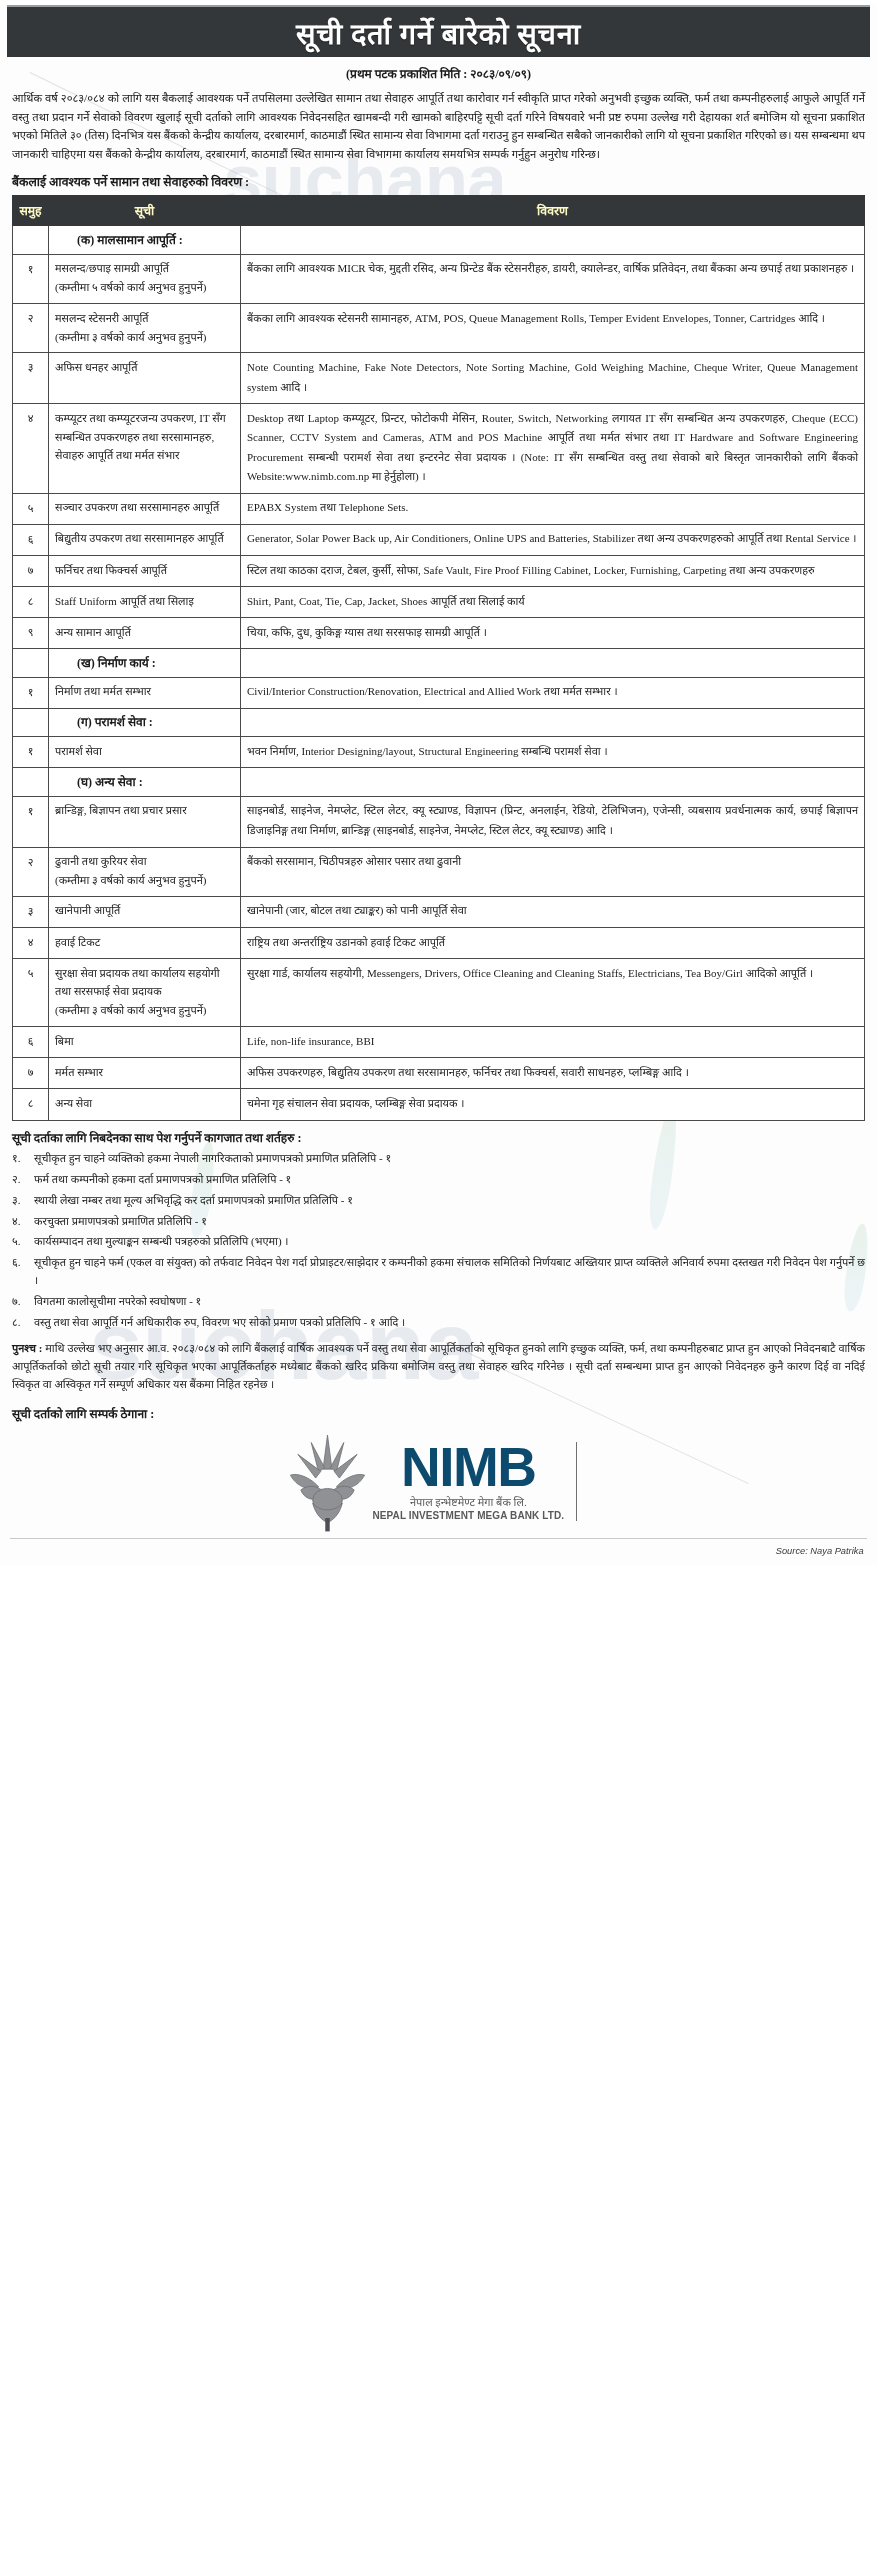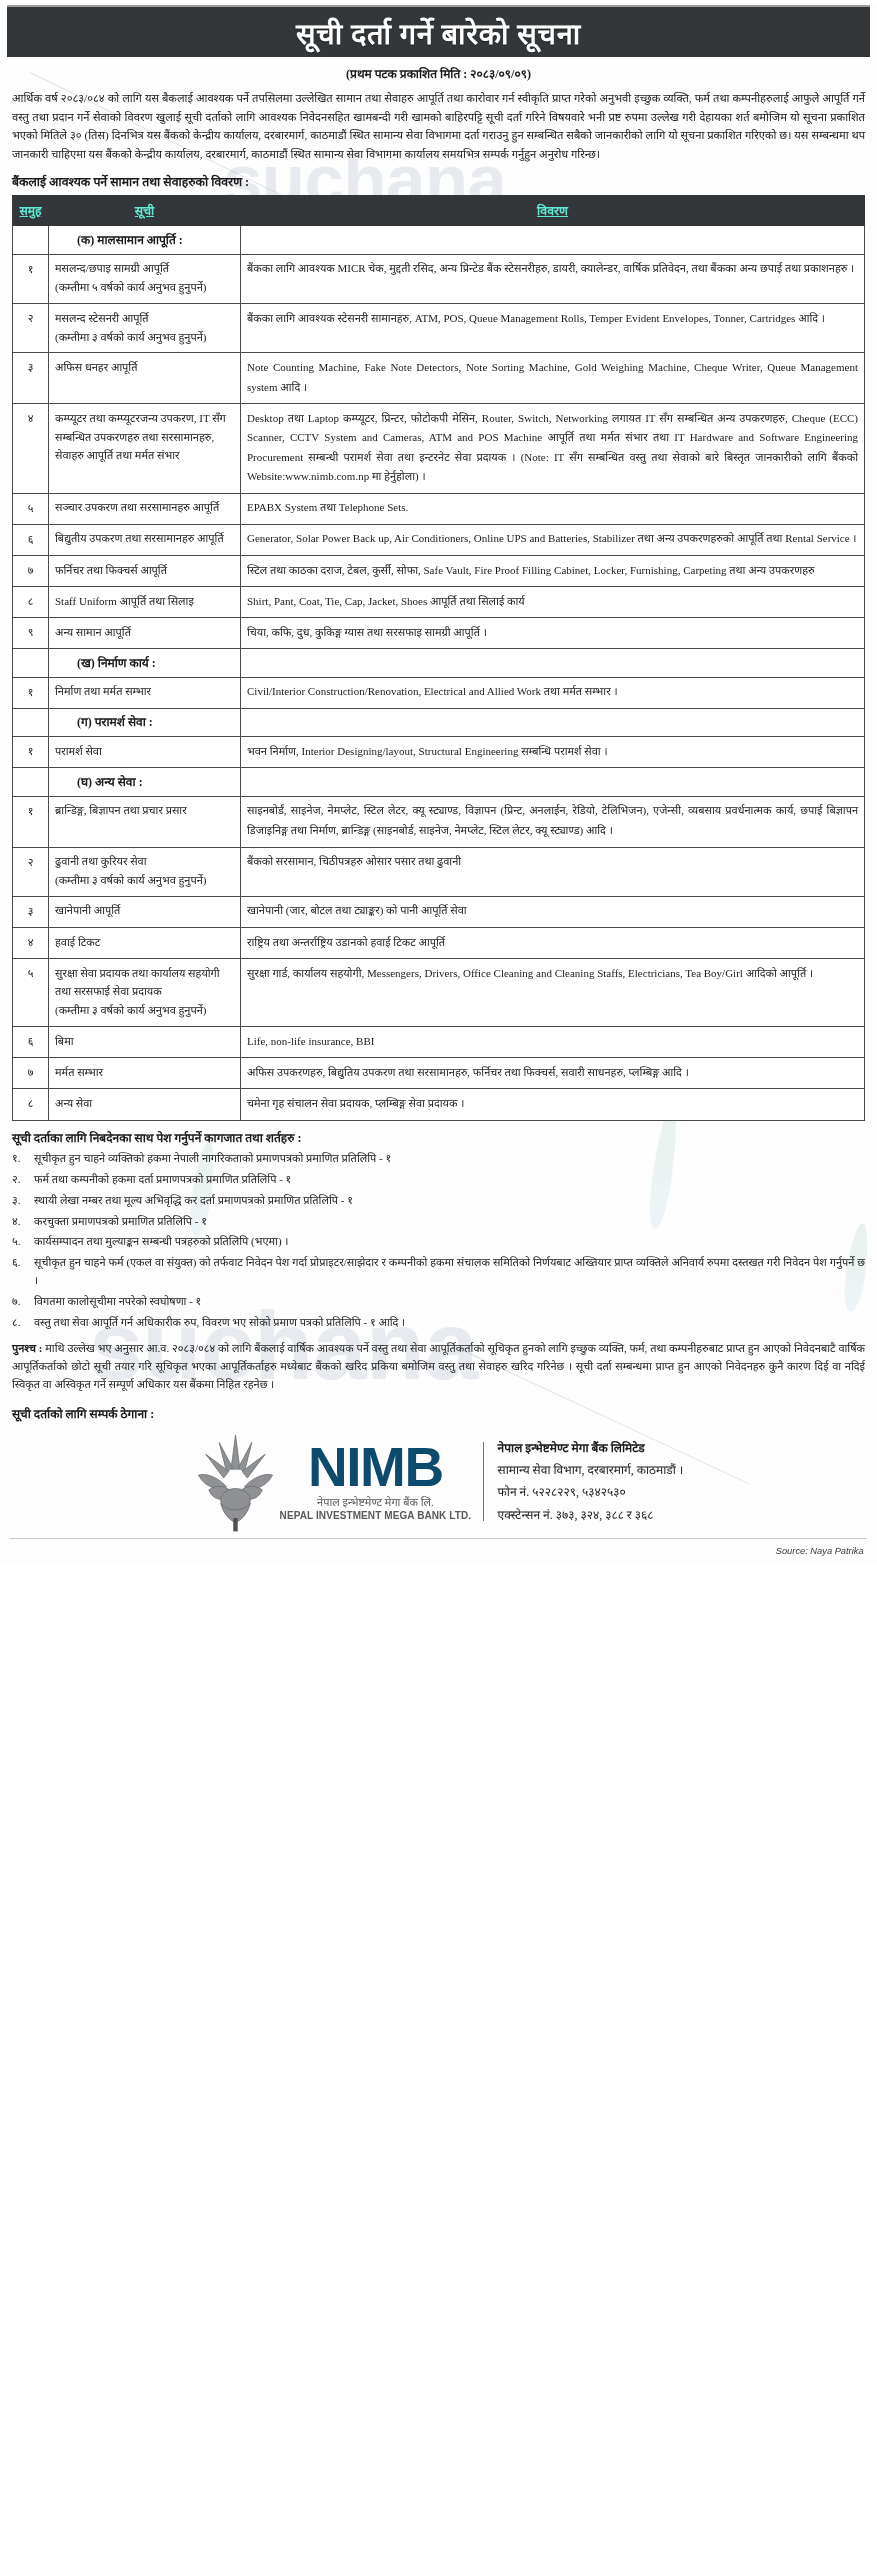--- a/index.html
+++ b/index.html
@@ -112,27 +112,26 @@
     table-layout: fixed;
     background: #fff;
   }
   table.main th, table.main td {
     border: 1px solid #4a4a4a;
     vertical-align: top;
     padding: 4.5px 6px 6px 6px;
   }
   table.main thead th {
     background: #333739;
-    color: #5eead4;
+    color: #fef9c3;
     font-size: 12.3px;
     font-weight: bold;
     text-align: center;
     padding: 6px 4.5px;
     border-color: #333739;
-    text-decoration: underline;
   }
   col.c-grp { width: 36px; }
   col.c-list { width: 192px; }
   col.c-desc { width: auto; }
 
   td.grp {
     text-align: center;
     font-size: 11px;
     padding-top: 22px;
   }
@@ -483,26 +482,20 @@
             <path d="M36 100 C40 116 50 124 56 126 C62 124 72 116 76 100 C66 112 46 112 36 100 Z"></path>
           </g>
           <rect x="53" y="120" width="6" height="18" fill="#4d4f52"></rect>
         </svg>
       </div>
       <div class="logo-word">
         <div class="logo-nimb">NIMB</div>
         <div class="logo-np">नेपाल इन्भेष्टमेण्ट मेगा बैंक लि.</div>
         <div class="logo-en">NEPAL INVESTMENT MEGA BANK LTD.</div>
       </div>
-      <div class="addr">
-        <div class="b">नेपाल इन्भेष्टमेण्ट मेगा बैंक लिमिटेड</div>
-        <div>सामान्य सेवा विभाग, दरबारमार्ग, काठमाडौं ।</div>
-        <div>फोन नं. ५२२८२२९, ५३४२५३०</div>
-        <div>एक्स्टेन्सन नं. ३७३, ३२४, ३८८ र ३६८</div>
-      </div>
     </div>
   </div>
 
   <div class="source-bar">
     <span class="source-text">Source: Naya Patrika</span>
   </div>
 </div>
 
 
 </body></html>

